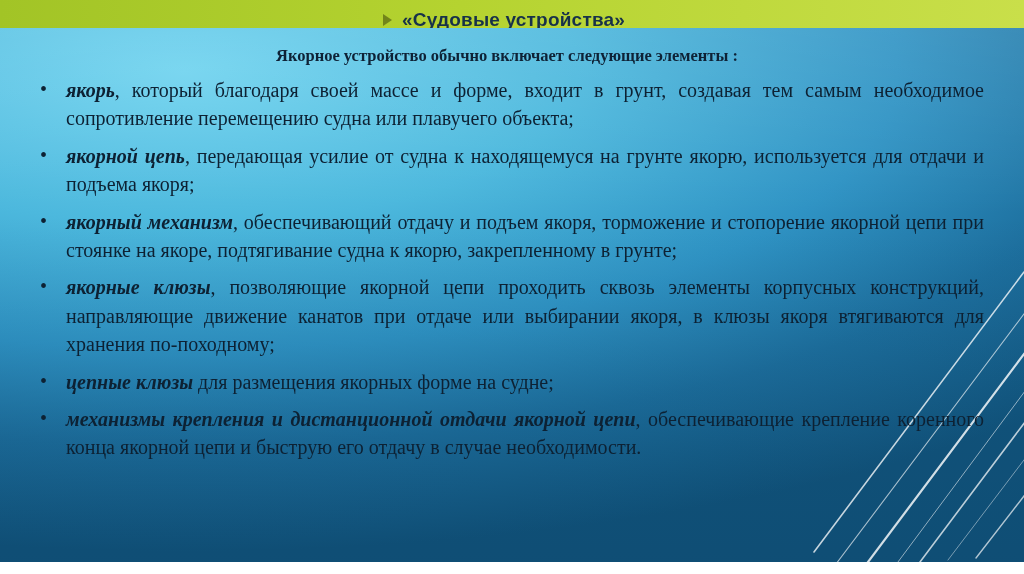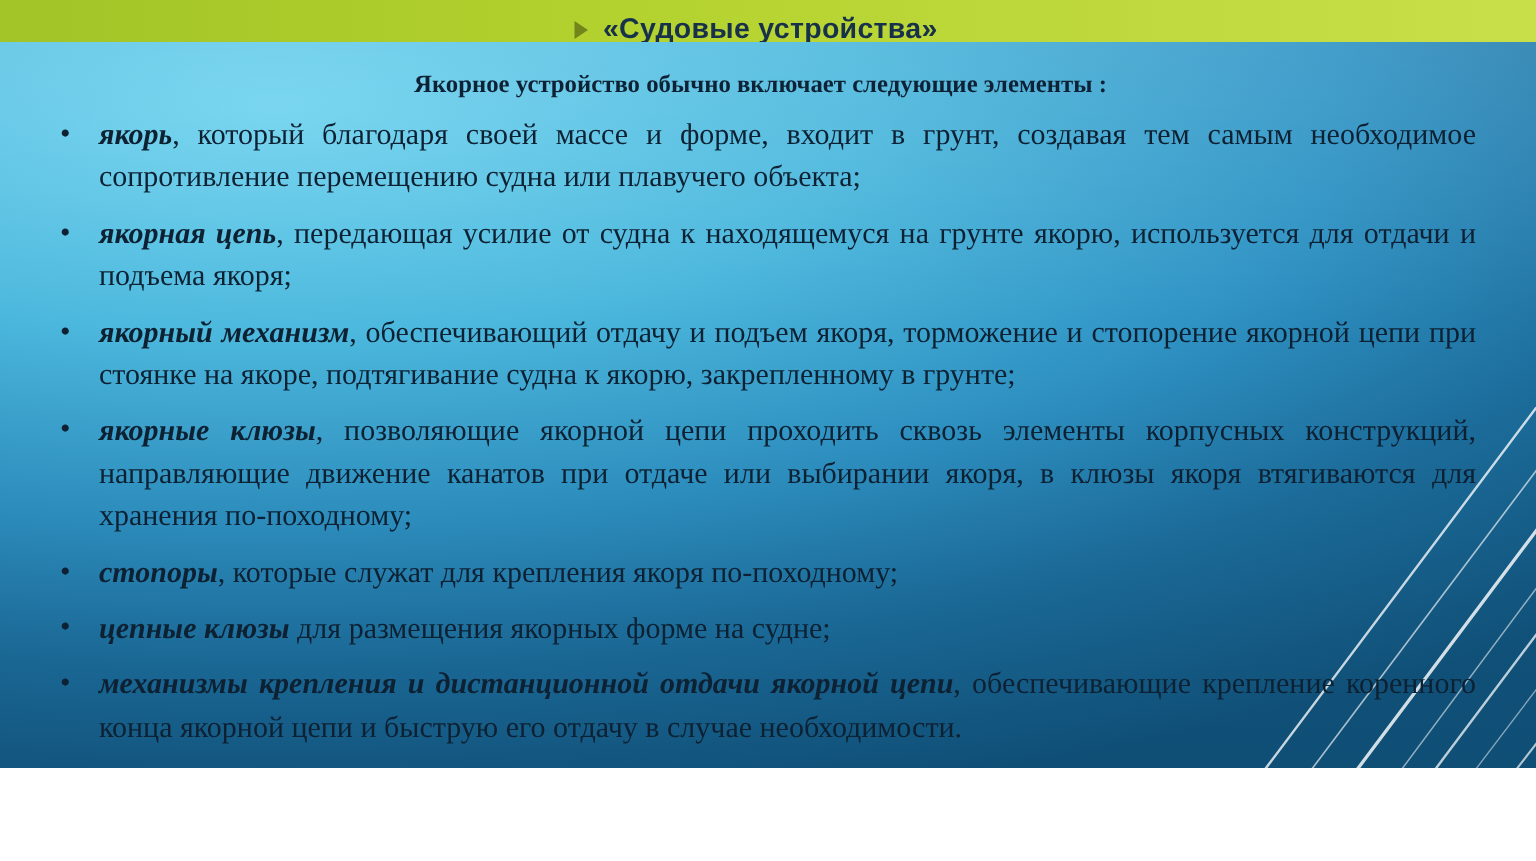--- a/index.html
+++ b/index.html
@@ -9,21 +9,21 @@
   body {
     width: 1024px;
     height: 574px;
     overflow: hidden;
     font-family: "Liberation Sans", sans-serif;
     background: #ffffff;
   }
   .slide {
     position: relative;
     width: 1024px;
-    height: 512px;
+    height: 574px;
     overflow: hidden;
   }
   
   .title-band {
     position: absolute;
     left: 0;
     top: 0;
     width: 1024px;
     height: 40px;
     background: linear-gradient(to right, #a2c426 0%, #b5d330 45%, #c9df4a 100%);
@@ -160,34 +160,31 @@
 
       <div class="lead">Якорное устройство обычно включает следующие элементы :</div>
 
       <ul class="items">
 
         <li>
           <span class="term">якорь</span><span class="tail">, который благодаря своей массе и форме, входит в грунт, создавая тем самым необходимое сопротивление перемещению судна или плавучего объекта;</span>
         </li>
 
         <li>
-          <span class="term">якорная цепь</span><span class="tail">, передающая усилие от судна к находящемуся на грунте якорю, используется для отдачи и подъема якоря;</span>
+          <span class="term">якорной цепь</span><span class="tail">, передающая усилие от судна к находящемуся на грунте якорю, используется для отдачи и подъема якоря;</span>
         </li>
 
         <li>
           <span class="term">якорный механизм</span><span class="tail">, обеспечивающий отдачу и подъем якоря, торможение и стопорение якорной цепи при стоянке на якоре, подтягивание судна к якорю, закрепленному в грунте;</span>
         </li>
 
         <li>
           <span class="term">якорные клюзы</span><span class="tail">, позволяющие якорной цепи проходить сквозь элементы корпусных конструкций, направляющие движение канатов при отдаче или выбирании якоря, в клюзы якоря втягиваются для хранения по-походному;</span>
         </li>
 
-        <li class="no-just">
-          <span class="term">стопоры</span><span class="tail">, которые служат для крепления якоря по-походному;</span>
-        </li>
 
         <li class="no-just">
           <span class="term">цепные клюзы</span><span class="tail"> для размещения якорных форме на судне;</span>
         </li>
 
         <li>
           <span class="term">механизмы крепления и дистанционной отдачи якорной цепи</span><span class="tail">, обеспечивающие крепление коренного конца якорной цепи и быструю его отдачу в случае необходимости.</span>
         </li>
 
       </ul>

